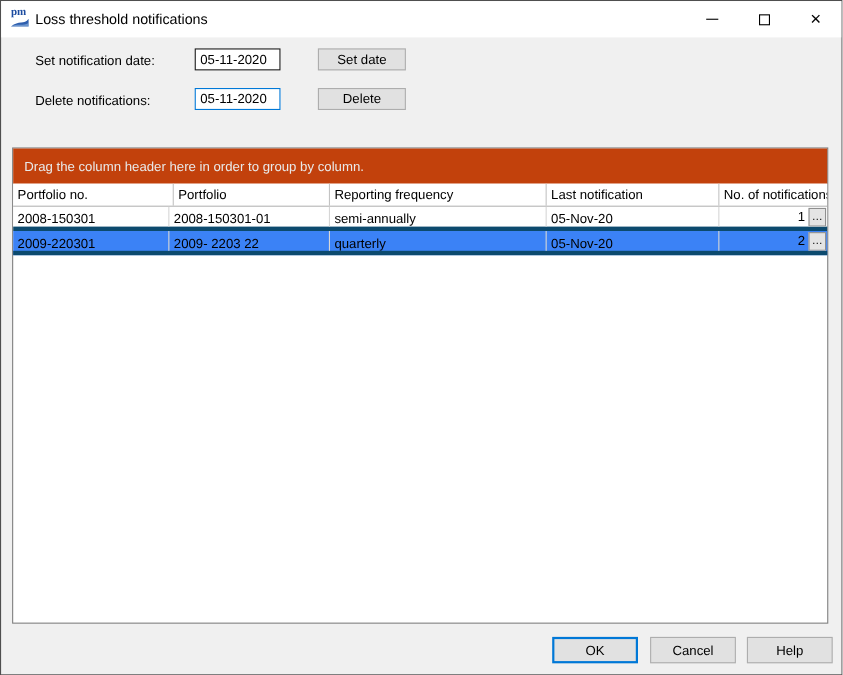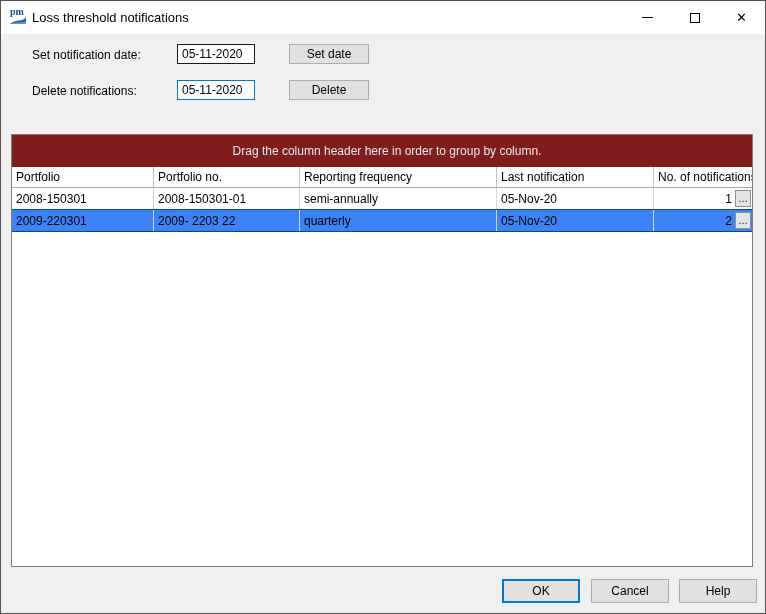--- a/index.html
+++ b/index.html
@@ -62,27 +62,27 @@
     background: #e1e1e1; border: 1px solid #adadad;
     font-family: "Liberation Sans", sans-serif; font-size: 12px;
     text-align: center; line-height: 18px; cursor: default; margin-left: 27px;
   }
   
   .grid {
     position: absolute; left: 10px; top: 133px; width: 742px; height: 433px;
     background: #ffffff; border: 1px solid #7e7e7e;
   }
   .group-bar {
-    height: 32px; background: #7f1d1d;
+    height: 32px; background: #c2410c;
     color: #e9e9e9; line-height: 32px; padding-left: 10px;
-    white-space: nowrap; overflow: hidden; text-align: center;
+    white-space: nowrap; overflow: hidden;
   }
   .hdr-row, .data-row { display: flex; width: 100%; }
   .hdr-row { height: 21px; border-bottom: 1px solid #a8a8a8; background: #fff; }
-  .data-row { height: 22px; border-bottom: 1px solid #0c4a6e; }
+  .data-row { height: 22px; border-bottom: 4px solid #0c4a6e; }
   .row-even { background: #ffffff; }
   .row-odd { background: #3b82f6; }
   .c0 { width: 142px; } .c1 { width: 146px; } .c2 { width: 197px; }
   .c3 { width: 157px; } .c4 { width: 98px; }
   .hcell {
     padding: 3px 2px 0 4px; border-right: 1px solid #c3c3c3;
     white-space: nowrap; overflow: hidden;
   }
   .hcell:last-child { border-right: none; }
   .dcell {
@@ -145,22 +145,22 @@
   <button class="form-btn" style="top:43px">Set date</button>
 
   <span class="form-label" style="top:83px">Delete notifications:</span>
   <input class="date-input input-focus" style="top: 79px;" type="text" value="05-11-2020">
   <button class="form-btn" style="top:79px">Delete</button>
 
   <div class="grid">
     <div class="group-bar">Drag the column header here in order to group by column.</div>
 
     <div class="hdr-row">
+      <div class="hcell c1">Portfolio no.</div>
       <div class="hcell c0">Portfolio</div>
-      <div class="hcell c1">Portfolio no.</div>
       <div class="hcell c2">Reporting frequency</div>
       <div class="hcell c3">Last notification</div>
       <div class="hcell c4">No. of notifications</div>
     </div>
 
     <div class="data-row row-even">
       <div class="dcell c0">2008-150301</div>
       <div class="dcell c1">2008-150301-01</div>
       <div class="dcell c2">semi-annually</div>
       <div class="dcell c3">05-Nov-20</div>

